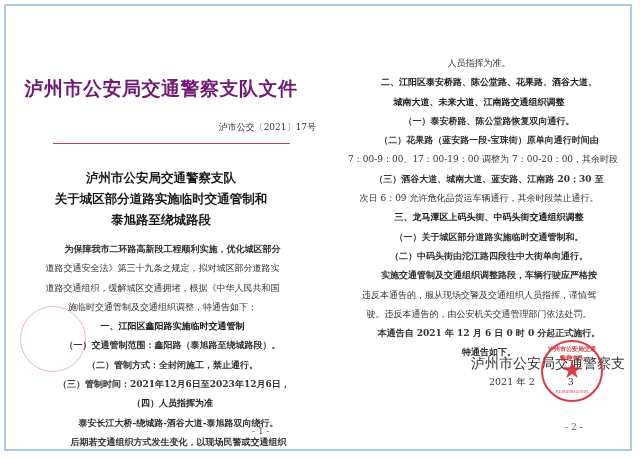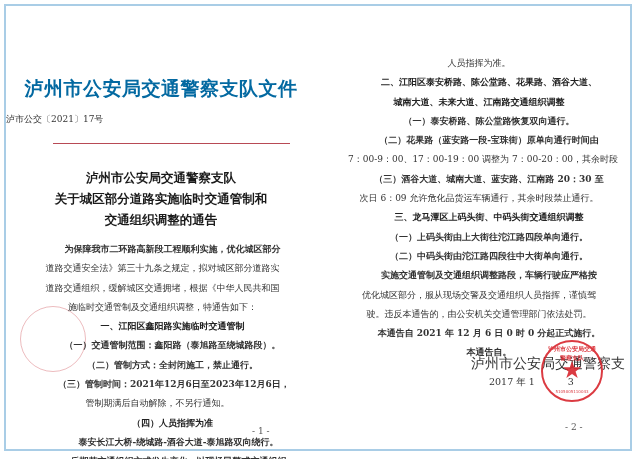--- a/index.html
+++ b/index.html
@@ -10,25 +10,25 @@
   .frame {
     position: absolute; left: 4px; top: 4px; width: 628px; height: 447px;
     border: 2px solid #a9cde6; box-sizing: border-box;
   }
   .page { position: absolute; top: 6px; height: 443px; }
   .page.left { left: 6px; width: 310px; }
   .page.right { left: 322px; width: 308px; }
 
   .red-title {
     position: absolute; left: 0; width: 310px; top: 70px; text-align: center;
-    color: #0369a1; font-family: "DejaVu Sans", "Liberation Sans", sans-serif;
+    color: #701a75; font-family: "DejaVu Sans", "Liberation Sans", sans-serif;
     font-size: 19px; font-weight: bold; letter-spacing: 0.5px;
   }
   .doc-no {
-    position: absolute; left: 0; width: 310px; top: 107px; text-align: left;
+    position: absolute; left: 0; width: 310px; top: 115px; text-align: right;
     font-size: 9px; color: #333;
   }
   .red-rule {
     position: absolute; left: 47px; width: 237px; top: 137px; height: 0;
     border-top: 1.5px solid #b84a55;
   }
   .notice-title {
     position: absolute; left: 0; width: 310px; top: 161px; text-align: center;
     font-family: "DejaVu Sans", "Liberation Sans", sans-serif; font-weight: bold;
     font-size: 12.5px; line-height: 21px; color: #1a1a1a;
@@ -75,63 +75,62 @@
 
 <div class="frame"></div>
 
 <div class="page left">
   <div class="red-title">泸州市公安局交通警察支队文件</div>
   <div class="doc-no">泸市公交〔2021〕17号</div>
   <div class="red-rule"></div>
   <div class="notice-title">
     <div>泸州市公安局交通警察支队</div>
     <div>关于城区部分道路实施临时交通管制和</div>
-    <div>交通组织调整的通告</div>
+    <div>泰旭路至绕城路段</div>
   </div>
   <div class="ghost-seal"></div>
   <div class="body-text left-body">
     <p class="indent" style="margin-left:-8px">为保障我市二环路高新段工程顺利实施，优化城区部分</p>
     <p style="margin-left:-8px">道路交通安全法》第三十九条之规定，拟对城区部分道路实</p>
     <p style="margin-left:-8px">道路交通组织，缓解城区交通拥堵，根据《中华人民共和国</p>
     <p style="margin-left:-8px">施临时交通管制及交通组织调整，特通告如下：</p>
     <p class="indent bold" style="margin-left:-8px">一、江阳区鑫阳路实施临时交通管制</p>
     <p class="indent" style="margin-left:-8px">（一）交通管制范围：鑫阳路（泰旭路至绕城路段）。</p>
     <p class="indent" style="margin-left:-8px">（二）管制方式：全封闭施工，禁止通行。</p>
     <p class="indent" style="margin-left:-8px">（三）管制时间：2021年12月6日至2023年12月6日，</p>
-    <p style="margin-left:-18px">管制期满后自动解除，不另行通知。</p>
     <p class="indent bold" style="margin-left:-8px">（四）人员指挥为准</p>
     <p class="indent">泰安长江大桥-绕城路-酒谷大道-泰旭路双向绕行。</p>
     <p class="indent">后期若交通组织方式发生变化，以现场民警或交通组织</p>
   </div>
   <div class="page-num">- 1 -</div>
 </div>
 
 <div class="page right">
   <div class="body-text right-body">
     <p>人员指挥为准。</p>
     <p class="indent bold">二、江阳区泰安桥路、陈公堂路、花果路、酒谷大道、</p>
     <p class="bold">城南大道、未来大道、江南路交通组织调整</p>
     <p class="indent">（一）泰安桥路、陈公堂路恢复双向通行。</p>
     <p class="indent">（二）花果路（蓝安路一段-宝珠街）原单向通行时间由</p>
     <p>7：00-9：00、17：00-19：00 调整为 7：00-20：00，其余时段</p>
     <p class="indent">（三）酒谷大道、城南大道、蓝安路、江南路 20：30 至</p>
     <p>次日 6：09 允许危化品货运车辆通行，其余时段禁止通行。</p>
     <p class="indent bold">三、龙马潭区上码头街、中码头街交通组织调整</p>
-    <p class="indent">（一）上码头街由上大街往沱江路四段单向通行。</p>
+    <p class="indent">（一）关于城区部分道路实施临时交通管制和。</p>
     <p class="indent">（二）中码头街由沱江路四段往中大街单向通行。</p>
     <p class="indent">实施交通管制及交通组织调整路段，车辆行驶应严格按</p>
-    <p>优化城区部分，服从现场交警及交通组织人员指挥，谨慎驾</p>
+    <p>违反本通告的，服从现场交警及交通组织人员指挥，谨慎驾</p>
     <p>驶。违反本通告的，由公安机关交通管理部门依法处罚。</p>
     <p class="indent">本通告自 2021 年 12 月 6 日 0 时 0 分起正式施行。</p>
-    <p class="indent">本通告自。</p>
+    <p class="indent">特通告如下。</p>
   </div>
 
   <div class="sign-org">泸州市公安局交通警察支</div>
   <div class="sign-date">
-    <span>2017 年 1</span>
+    <span>2021 年 2</span>
     <span style="margin-left:30px">3</span>
   </div>
 
   <div class="seal">
     <div class="ring-text">泸州市公安局交通警察支队</div>
     <div class="star">★</div>
     <div class="code">5105005110043</div>
   </div>
 
   <div class="page-num">- 2 -</div>

